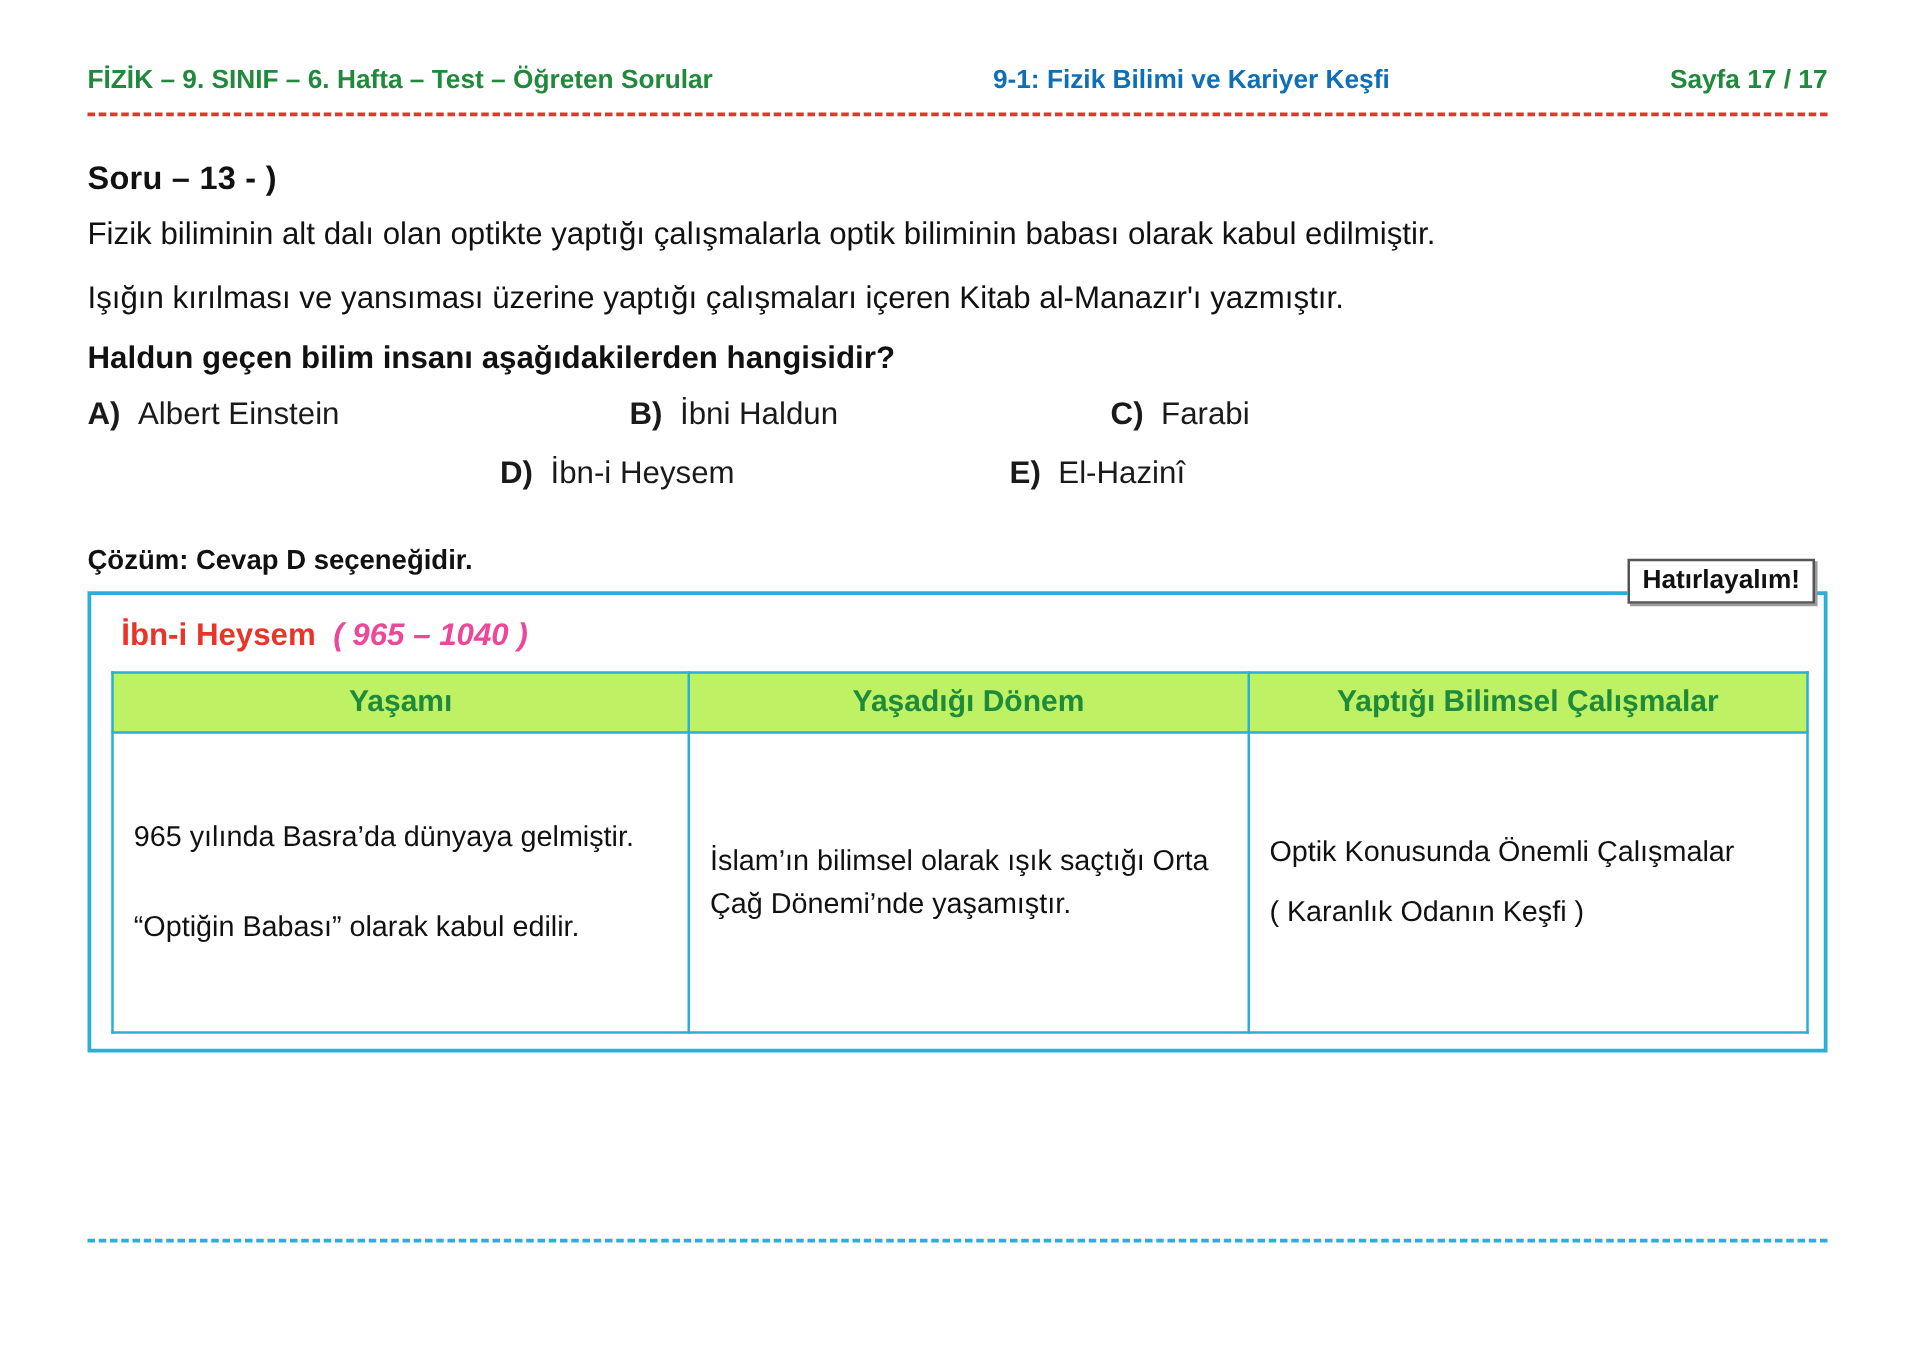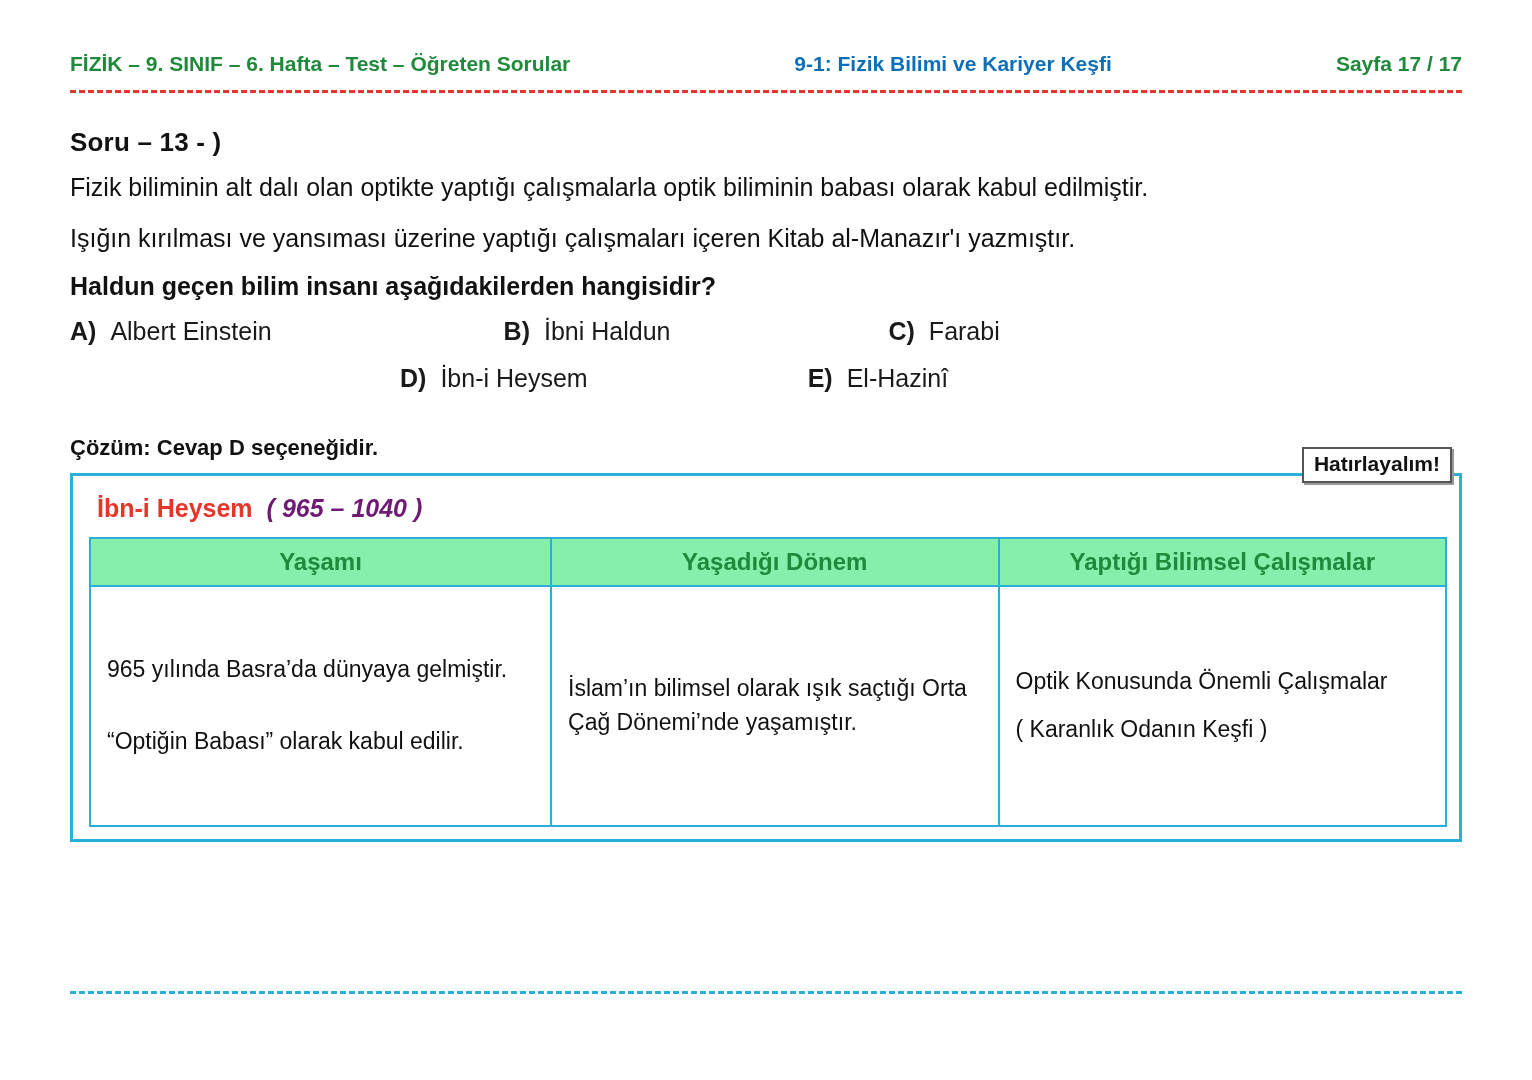--- a/index.html
+++ b/index.html
@@ -116,32 +116,32 @@
     position: relative;
     background: #fff;
   }
   .box-title {
     font-size: 25px;
     font-weight: bold;
     color: #e8352a;
     margin: 6px 0 14px 8px;
   }
   .box-title .years {
-    color: #701a75;
+    color: #ec4899;
     font-style: italic;
     margin-left: 14px;
   }
 
   table.info {
     width: 100%;
     border-collapse: collapse;
     table-layout: fixed;
   }
   table.info th {
-    background: #86efac;
+    background: #bef264;
     border: 2px solid #2ab0d8;
     color: #1f8a3b;
     font-size: 24px;
     font-weight: bold;
     padding: 9px 6px;
     text-align: center;
   }
   table.info td {
     border: 2px solid #2ab0d8;
     vertical-align: middle;

